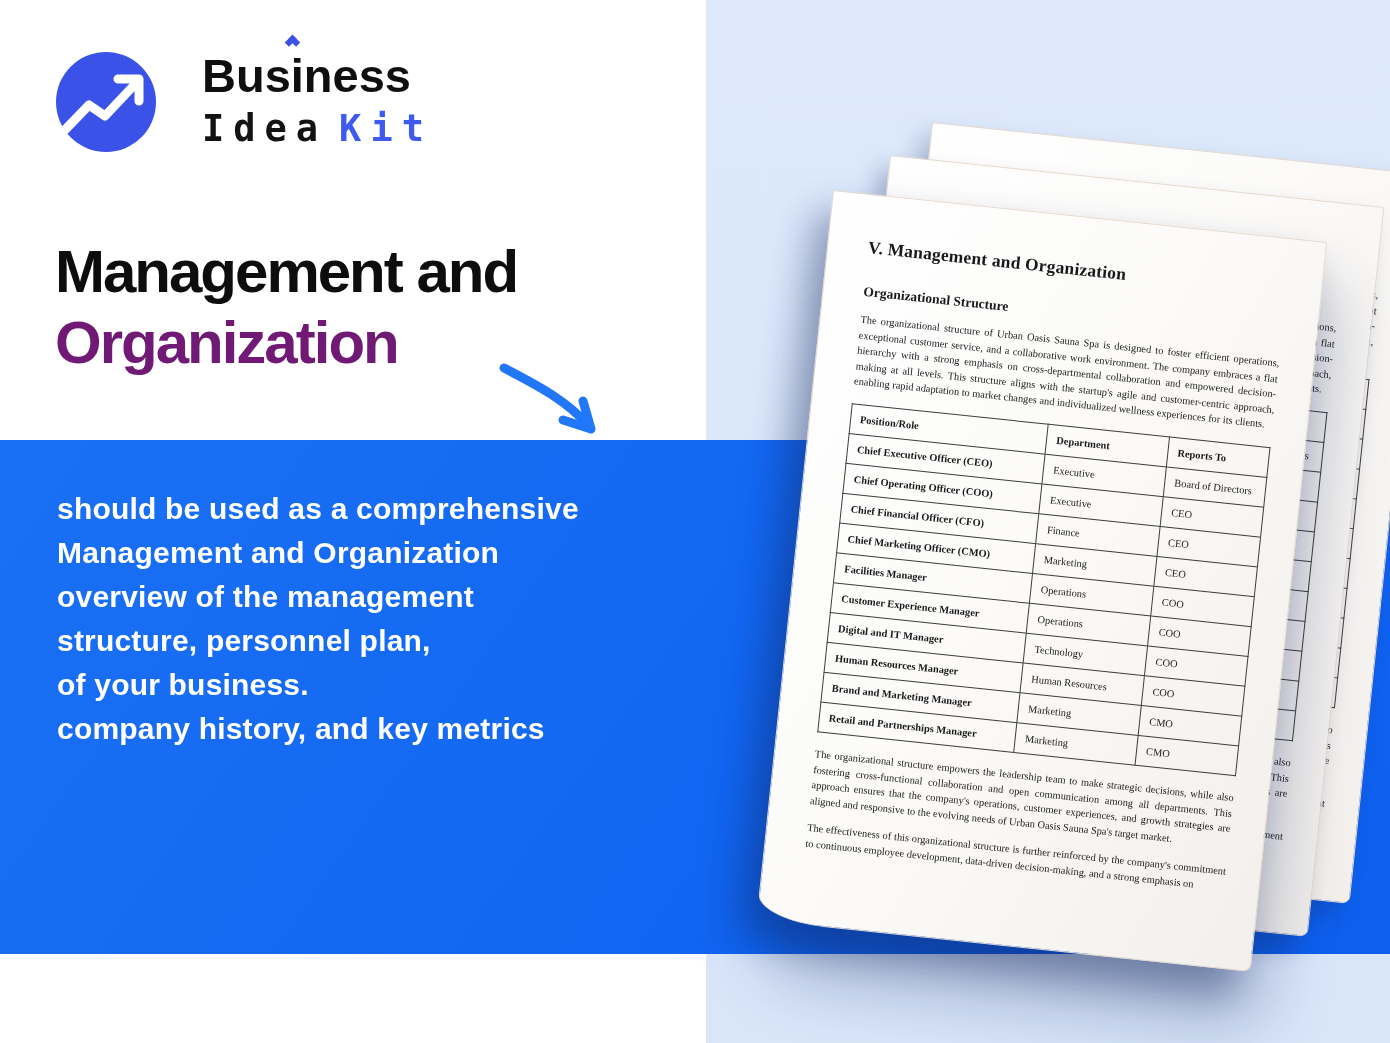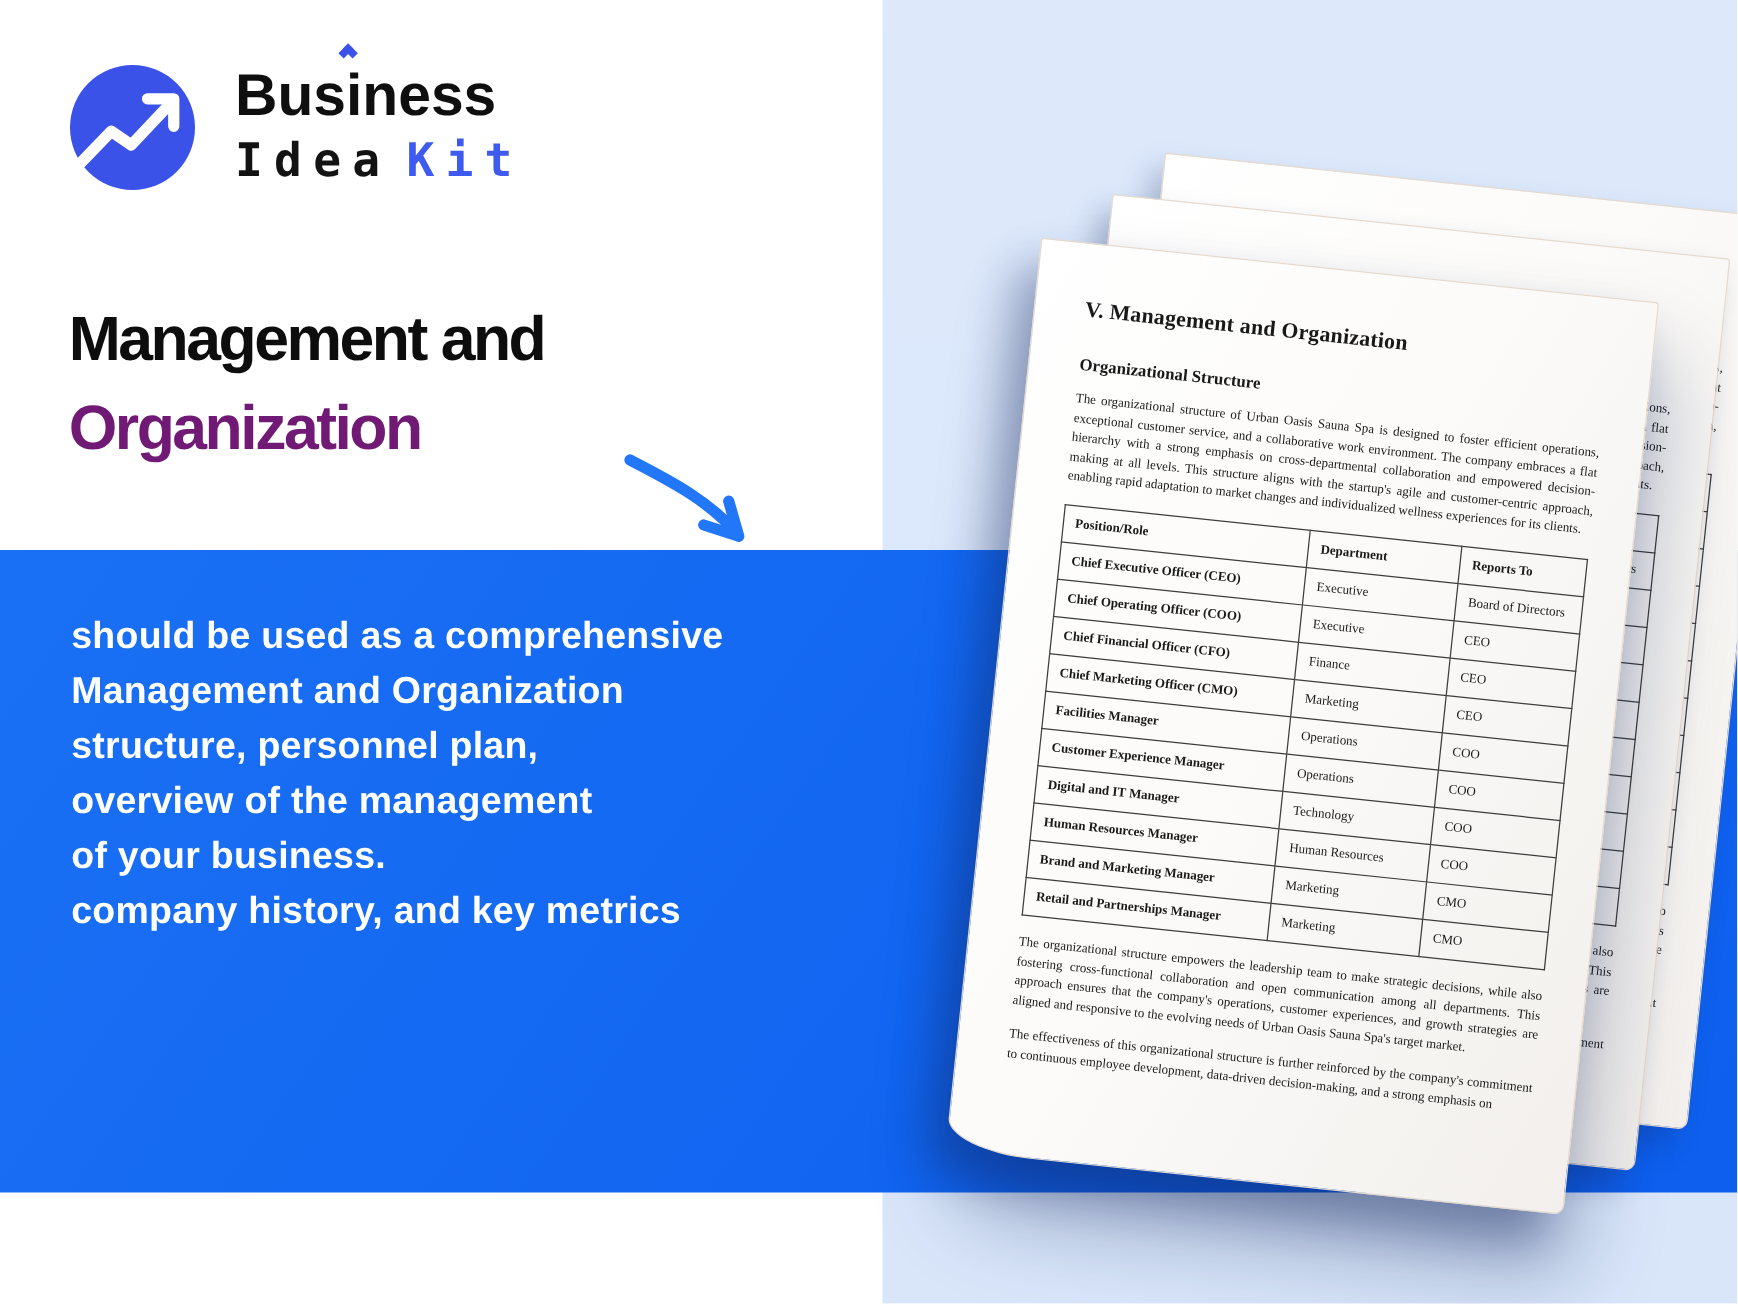--- a/index.html
+++ b/index.html
@@ -10,32 +10,32 @@
 
   
   .right-panel { position: absolute; left: 706px; top: 0; width: 684px; height: 1043px;
                  background: linear-gradient(180deg, #dde9fb 0%, #d9e6fa 100%); }
   .blue-band   { position: absolute; left: 0; top: 440px; width: 1390px; height: 514px;
                  background: linear-gradient(125deg, #1a70f4 0%, #1266f1 55%, #0e5fee 100%); }
 
   
   .brand { position: absolute; left: 54px; top: 50px; display: flex; align-items: flex-start; z-index: 6; }
   .brand-icon { width: 104px; height: 104px; flex: 0 0 auto; }
-  .brand-text { margin-left: 30px; padding-top: 2px; }
+  .brand-text { margin-left: 44px; padding-top: 2px; }
   .brand-name { font-size: 47px; font-weight: bold; color: #0f0f0f; letter-spacing: 0; line-height: 1; }
   .brand-i { position: relative; display: inline-block; }
   .brand-caret { position: absolute; left: 50%; margin-left: -10px; top: -15px; width: 11px; height: 11px;
                  border-top: 6px solid #3b52e9; border-left: 6px solid #3b52e9; transform: rotate(45deg); }
   .brand-sub { margin-top: 8px; font-family: "DejaVu Sans Mono", monospace; font-weight: bold;
                font-size: 37px; letter-spacing: 9px; color: #131313; }
   .brand-sub .kit { color: #3f5bef; margin-left: 12px; }
 
   
   .hero-title { position: absolute; left: 55px; top: 236px; z-index: 6;
-                font-size: 50px; font-weight: bold; letter-spacing: -2px; line-height: 71px; color: #0d0d0d; }
+                font-size: 60px; font-weight: bold; letter-spacing: -2px; line-height: 71px; color: #0d0d0d; }
   .hero-title .line2 { color: #701a75; }
 
   .swoosh-arrow { position: absolute; left: 497px; top: 356px; z-index: 6; }
 
   
   .hero-desc { position: absolute; left: 57px; top: 487px; z-index: 6; color: #ffffff;
                font-size: 30px; font-weight: bold; line-height: 44px; letter-spacing: 0.2px; }
 
   
   .pages { position: absolute; inset: 0; z-index: 4; }
@@ -321,19 +321,19 @@
   </h1>
 
   <svg class="swoosh-arrow" width="114" height="86" viewBox="0 0 114 86" xmlns="http://www.w3.org/2000/svg">
     <path d="M7 12 C 42 30, 70 45, 93 71" stroke="#2177f8" stroke-width="9" fill="none" stroke-linecap="round"></path>
     <path d="M94 73 L66 64 M94 73 L86 45" stroke="#2177f8" stroke-width="9" fill="none" stroke-linecap="round"></path>
   </svg>
 
   <div class="hero-desc">
     <div>should be used as a comprehensive</div>
     <div>Management and Organization</div>
+    <div>overview of the management</div>
     <div>structure, personnel plan,</div>
-    <div>overview of the management</div>
     <div>of your business.</div>
     <div>company history, and key metrics</div>
   </div>
 
 </div>
 
 </body></html>

